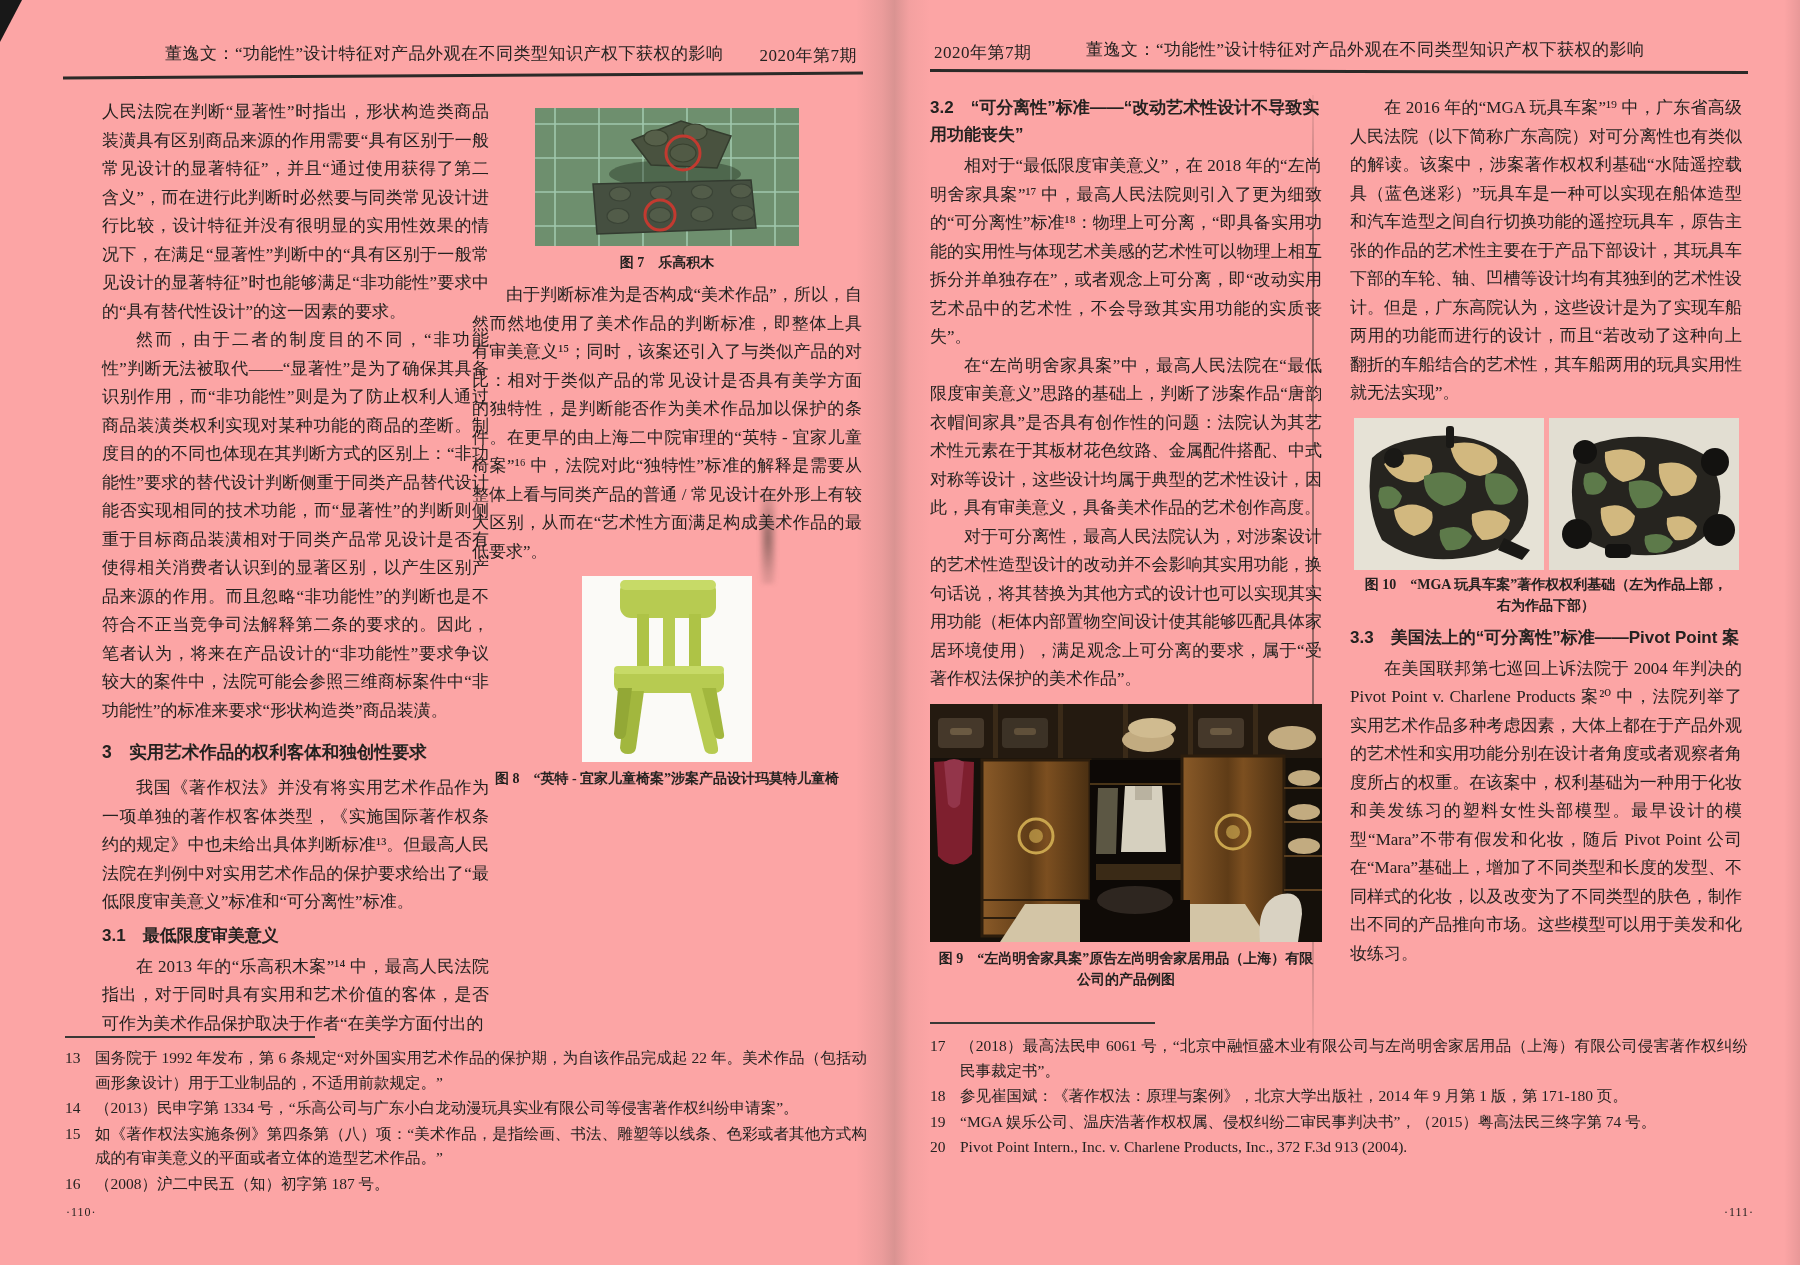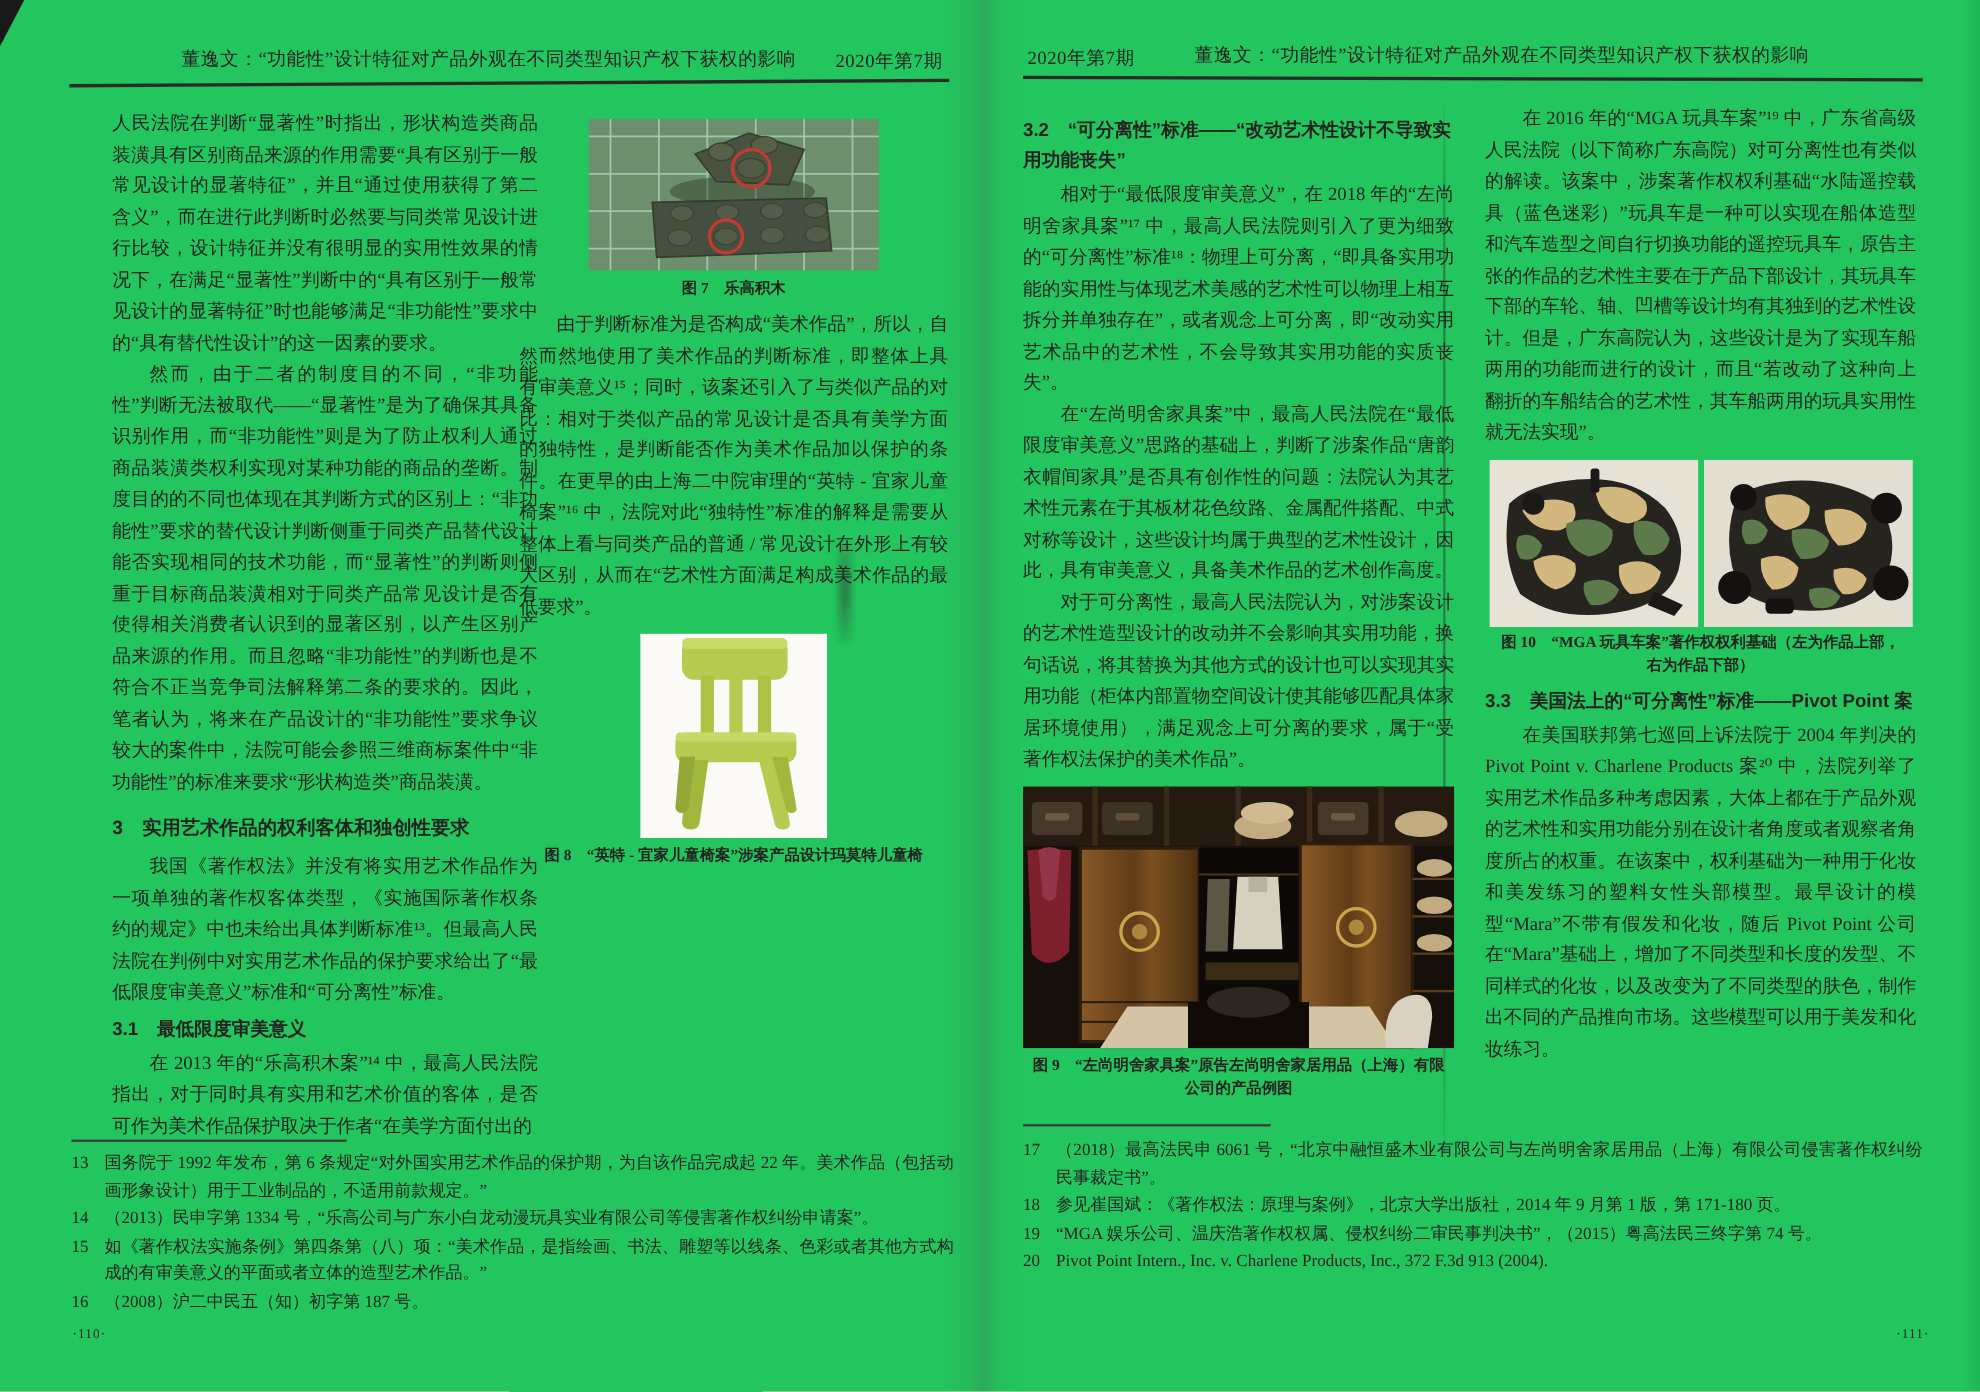--- a/index.html
+++ b/index.html
@@ -1,18 +1,18 @@
 <!DOCTYPE html>
 <html><head>
 <meta charset="utf-8">
 <style>
   html,body{margin:0;padding:0;background:#d8d6d2;}
   .spread{
     position:relative;width:1800px;height:1265px;margin:0 auto;
-    background:#22c55e;overflow:hidden;
+    background:#fca5a5;overflow:hidden;
     font-family:"Liberation Serif","DejaVu Serif",serif;
     color:#242220;
   }
   
   .corner-mark{position:absolute;left:0;top:0;width:22px;height:42px;
     background:#181818;clip-path:polygon(0 0,100% 0,0 100%);}
   .fold-shadow{position:absolute;left:856px;top:0;width:74px;height:1265px;
     background:linear-gradient(90deg,rgba(0,0,0,0) 0%,rgba(80,75,68,0.10) 35%,rgba(80,75,68,0.20) 52%,rgba(80,75,68,0.05) 72%,rgba(0,0,0,0) 100%);}
   .crease-smudge{position:absolute;left:760px;top:492px;width:16px;height:92px;
     background:radial-gradient(ellipse at center,rgba(55,50,44,0.55) 0%,rgba(55,50,44,0.18) 55%,rgba(0,0,0,0) 100%);
@@ -174,21 +174,21 @@
       <span class="fn-text">如《著作权法实施条例》第四条第（八）项：“美术作品，是指绘画、书法、雕塑等以线条、色彩或者其他方式构成的有审美意义的平面或者立体的造型艺术作品。”</span>
     </div>
     <div class="fn">
       <span class="fn-num">16</span>
       <span class="fn-text">（2008）沪二中民五（知）初字第 187 号。</span>
     </div>
   </div>
   <div class="pagenum pagenum-left">·110·</div>
 
   <div class="col rp-col1">
-    <h4 class="subsec" style="margin-top:11px">3.2　“可分离性”标准——“改动艺术性设计不导致实用功能丧失”</h4>
+    <h4 class="subsec" style="margin-top:0">3.2　“可分离性”标准——“改动艺术性设计不导致实用功能丧失”</h4>
     <p class="indent">相对于“最低限度审美意义”，在 2018 年的“左尚明舍家具案”¹⁷ 中，最高人民法院则引入了更为细致的“可分离性”标准¹⁸：物理上可分离，“即具备实用功能的实用性与体现艺术美感的艺术性可以物理上相互拆分并单独存在”，或者观念上可分离，即“改动实用艺术品中的艺术性，不会导致其实用功能的实质丧失”。</p>
     <p class="indent">在“左尚明舍家具案”中，最高人民法院在“最低限度审美意义”思路的基础上，判断了涉案作品“唐韵衣帽间家具”是否具有创作性的问题：法院认为其艺术性元素在于其板材花色纹路、金属配件搭配、中式对称等设计，这些设计均属于典型的艺术性设计，因此，具有审美意义，具备美术作品的艺术创作高度。</p>
     <p class="indent">对于可分离性，最高人民法院认为，对涉案设计的艺术性造型设计的改动并不会影响其实用功能，换句话说，将其替换为其他方式的设计也可以实现其实用功能（柜体内部置物空间设计使其能够匹配具体家居环境使用），满足观念上可分离的要求，属于“受著作权法保护的美术作品”。</p>
 
     <figure>
       <svg class="figimg" width="392" height="238" viewBox="0 0 392 238">
         <defs>
           <linearGradient id="wood" x1="0" y1="0" x2="1" y2="0">
             <stop offset="0" stop-color="#8a5a28"></stop>
               <stop offset="0.45" stop-color="#5f3c17"></stop>

